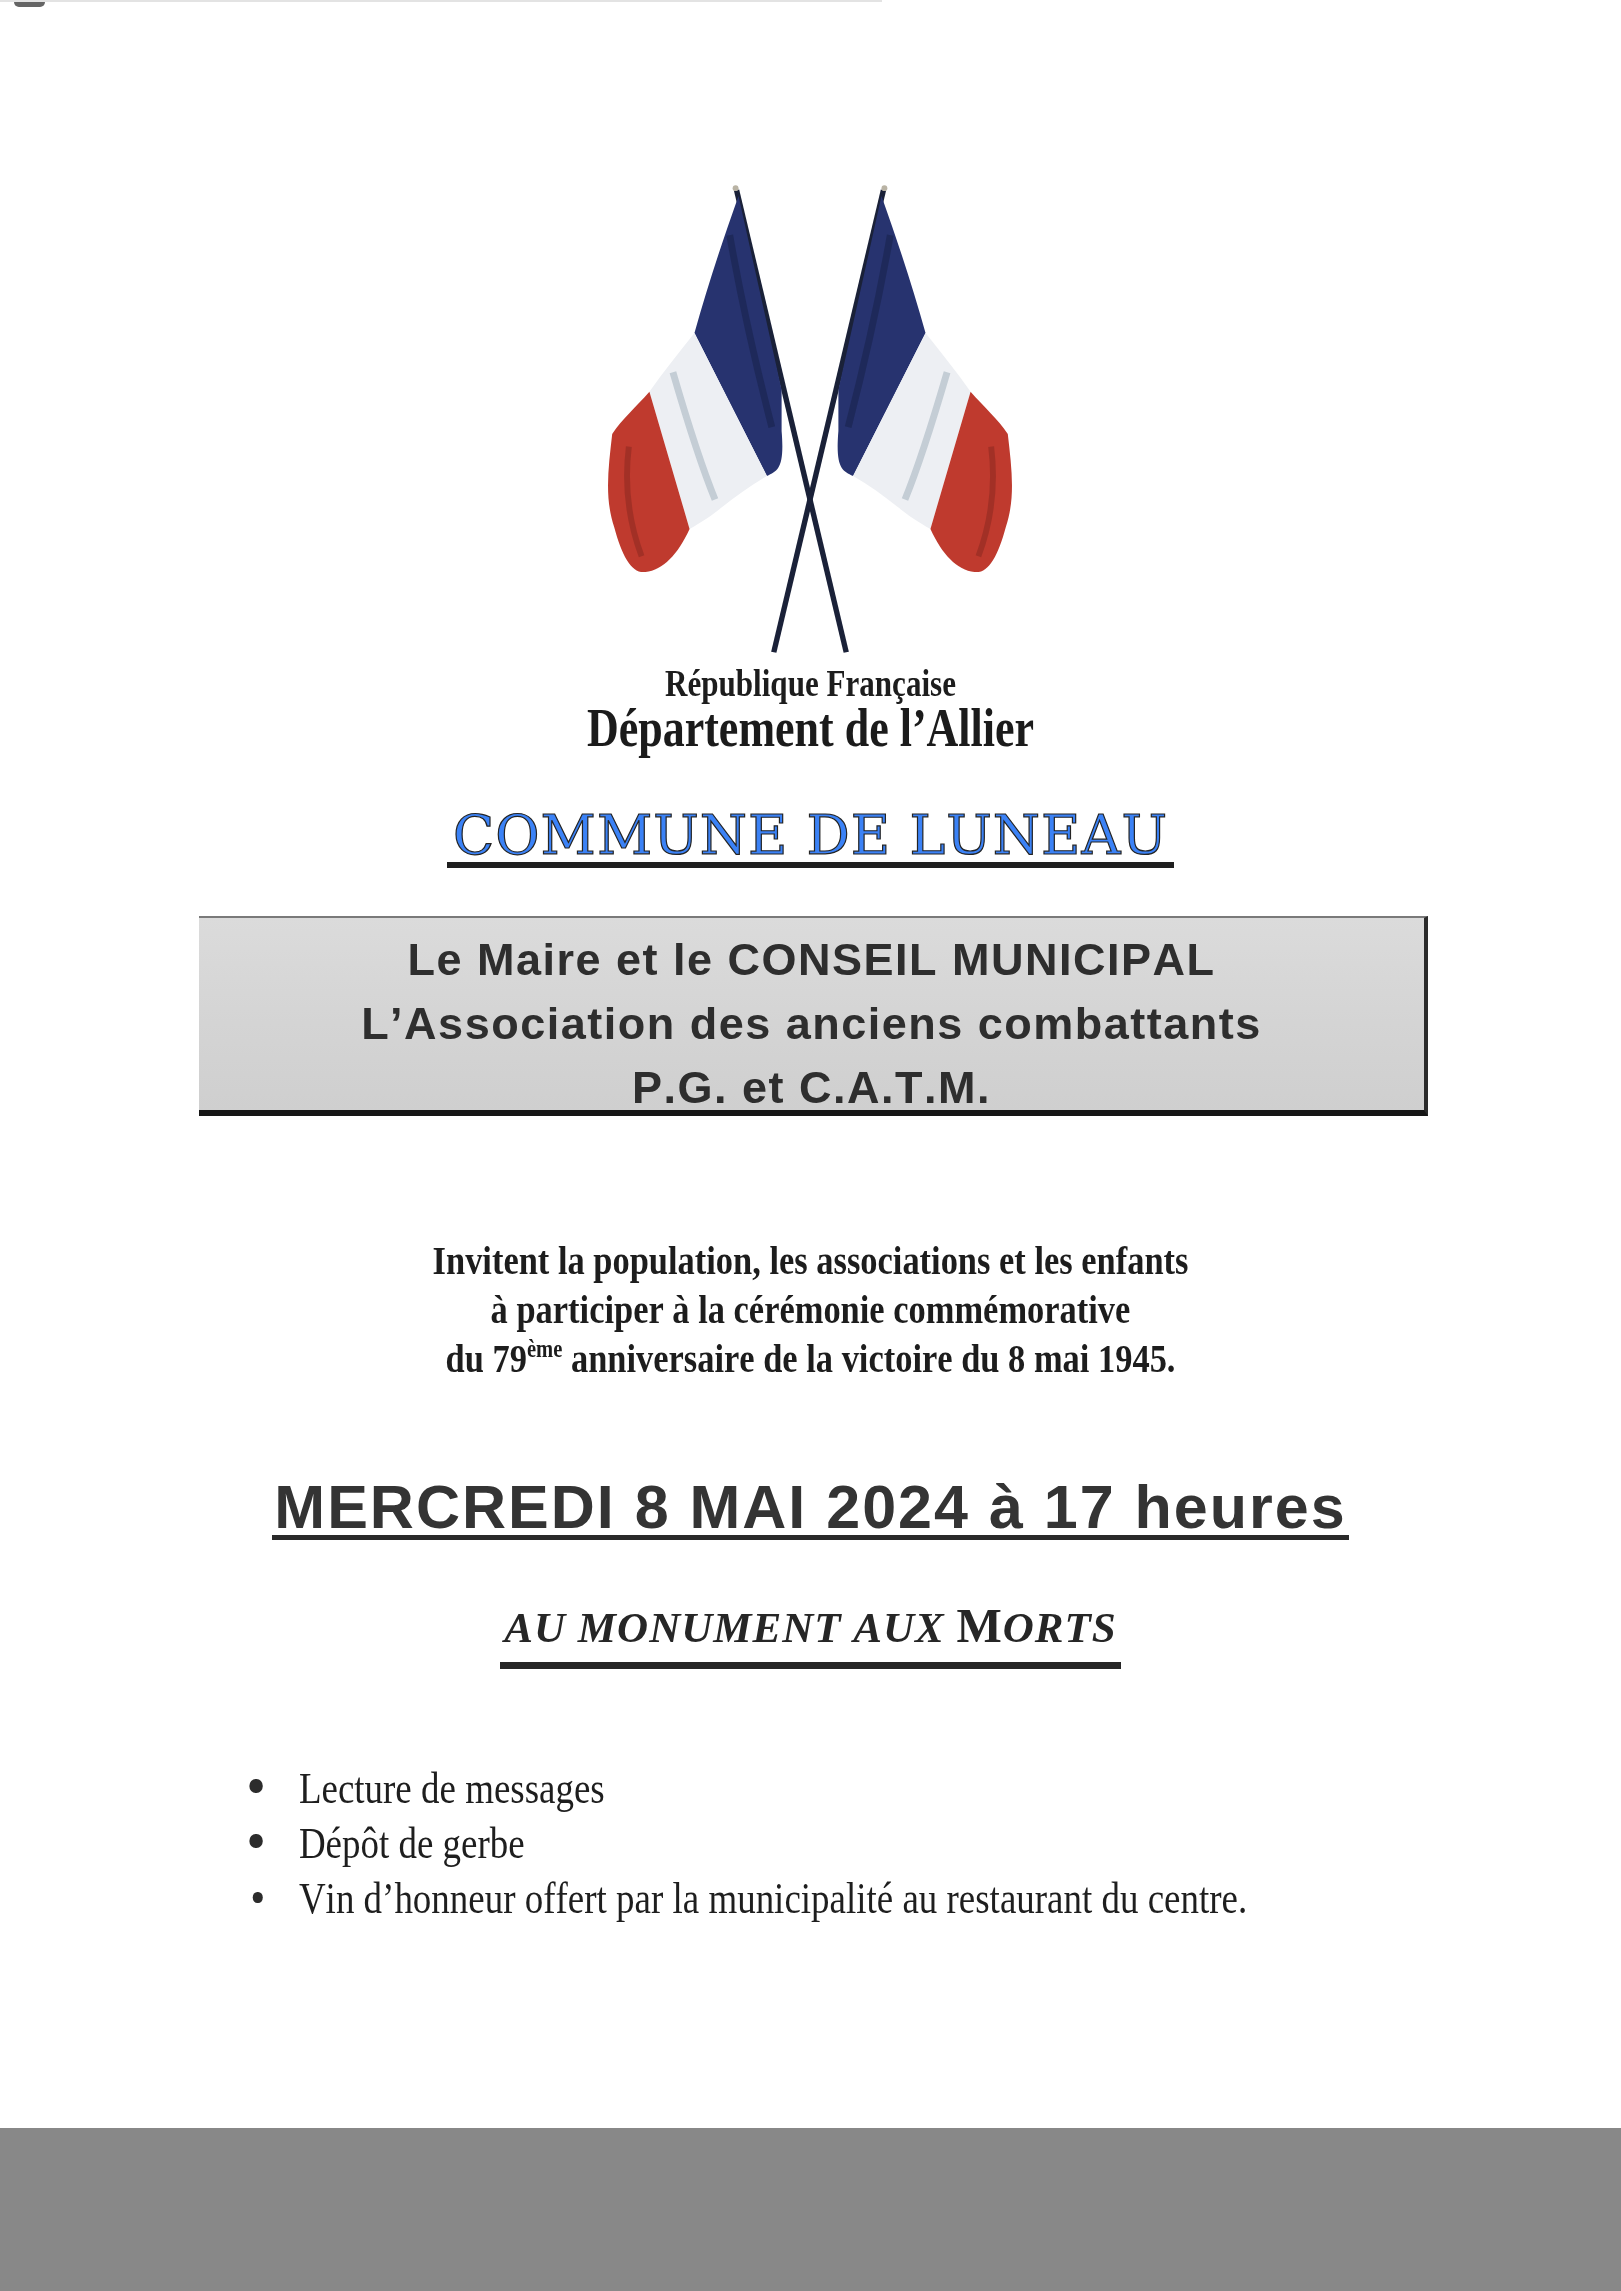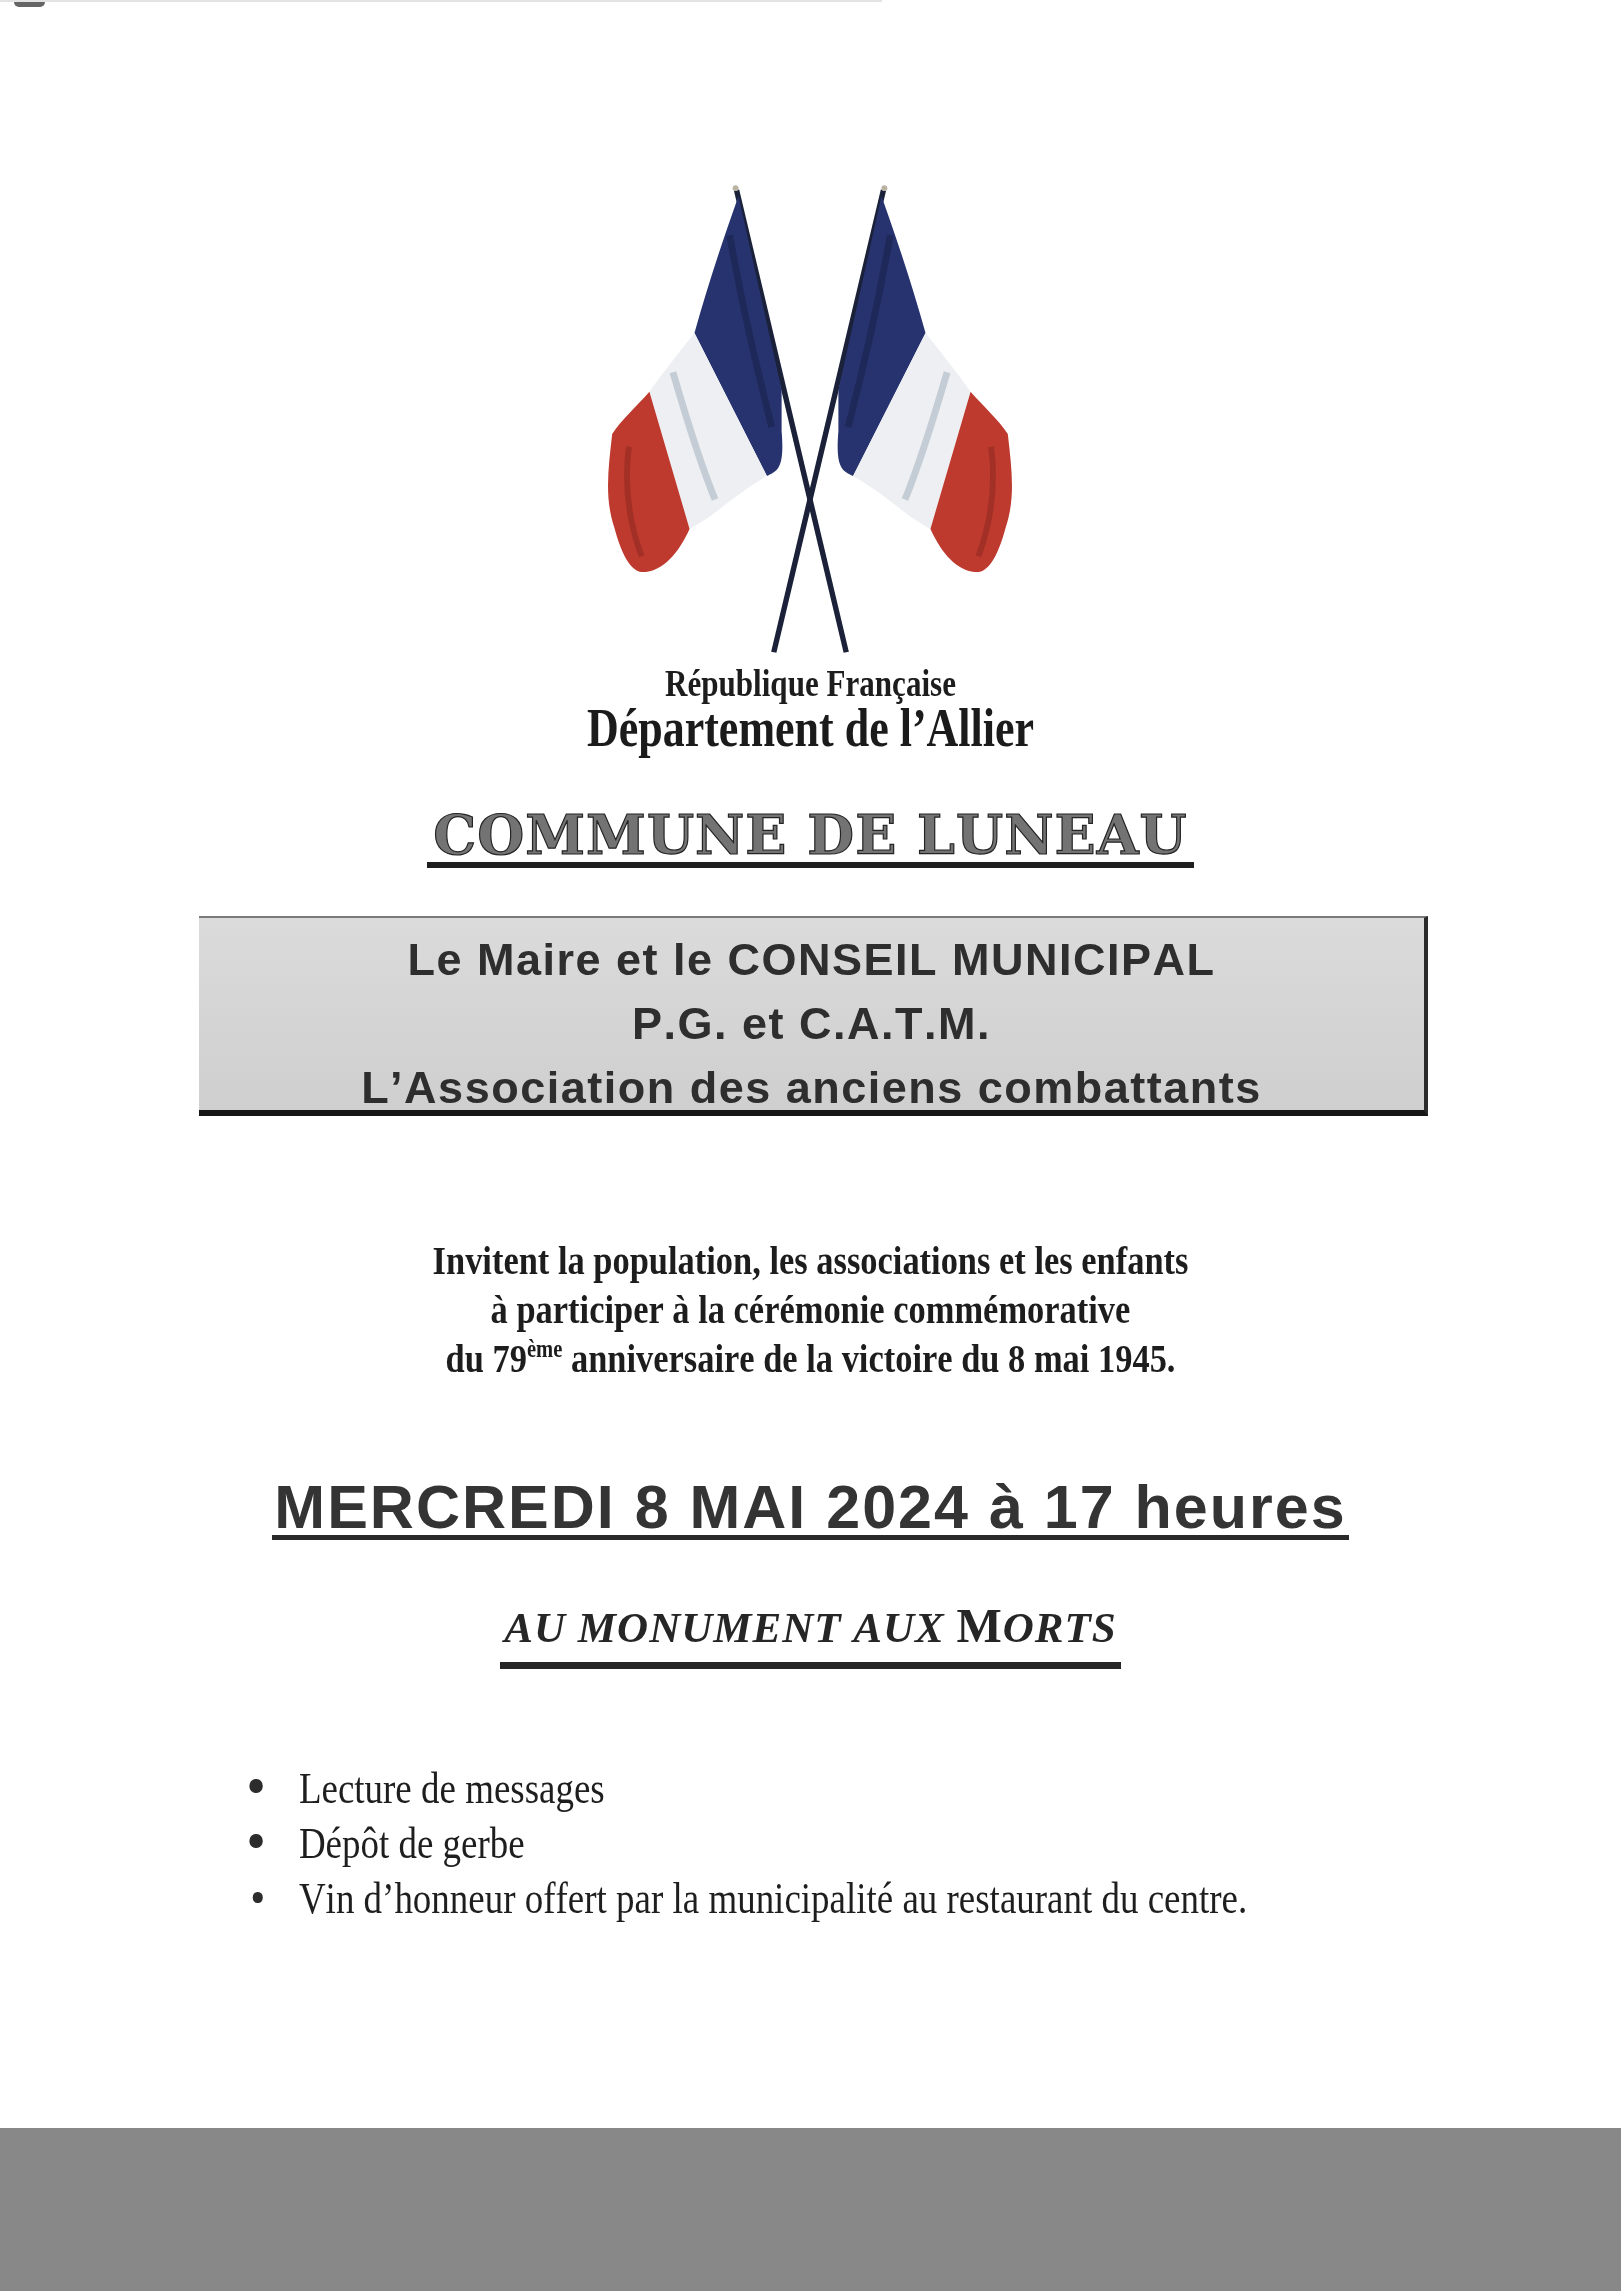--- a/index.html
+++ b/index.html
@@ -20,23 +20,23 @@
   }
   .department{
     position:absolute;top:698px;left:0;right:0;text-align:center;
     font-weight:bold;font-size:55px;line-height:59px;color:#1b1b1b;
     transform:scaleX(.80);
   }
 
   .commune{position:absolute;top:809px;left:0;right:0;text-align:center;}
   .commune span{
     display:inline-block;
-    font-family:"DejaVu Serif", serif;font-weight:bold;
+    font-family:"DejaVu Serif", serif;font-weight:normal;
     font-size:54px;line-height:53px;letter-spacing:1px;
-    color:#737373;-webkit-text-stroke:1.2px #242424;
+    color:#3b82f6;-webkit-text-stroke:1.2px #242424;
     border-bottom:6.9px solid #1f1f1f;padding:0 5.9px 0 5.9px;
   }
 
   .banner{
     position:absolute;left:199px;top:916px;width:1225px;height:182px;
     background:linear-gradient(180deg,#dbdbdb 0%,#d4d4d4 55%,#cfcfcf 100%);
     border-top:2.9px solid #7a7a7a;
     border-right:4.9px solid #2b2b2b;
     border-bottom:6.9px solid #161616;
     padding-top:9.8px;text-align:center;
@@ -114,22 +114,22 @@
 
   <div class="republic">République Française</div>
   <div class="department">Département de l’Allier</div>
 
   <div class="commune">
     <span>COMMUNE DE LUNEAU</span>
   </div>
 
   <div class="banner">
     <div>Le Maire et le CONSEIL MUNICIPAL</div>
+    <div>L’Association des anciens combattants</div>
     <div>P.G. et C.A.T.M.</div>
-    <div>L’Association des anciens combattants</div>
   </div>
 
   <div class="invite">
     <div>Invitent la population, les associations et les enfants</div>
     <div>à participer à la cérémonie commémorative</div>
     <div><span>du 79</span><sup>ème</sup><span> anniversaire de la victoire du 8 mai 1945.</span></div>
   </div>
 
   <div class="mercredi">
     <span>MERCREDI 8 MAI 2024 à 17 heures</span>

